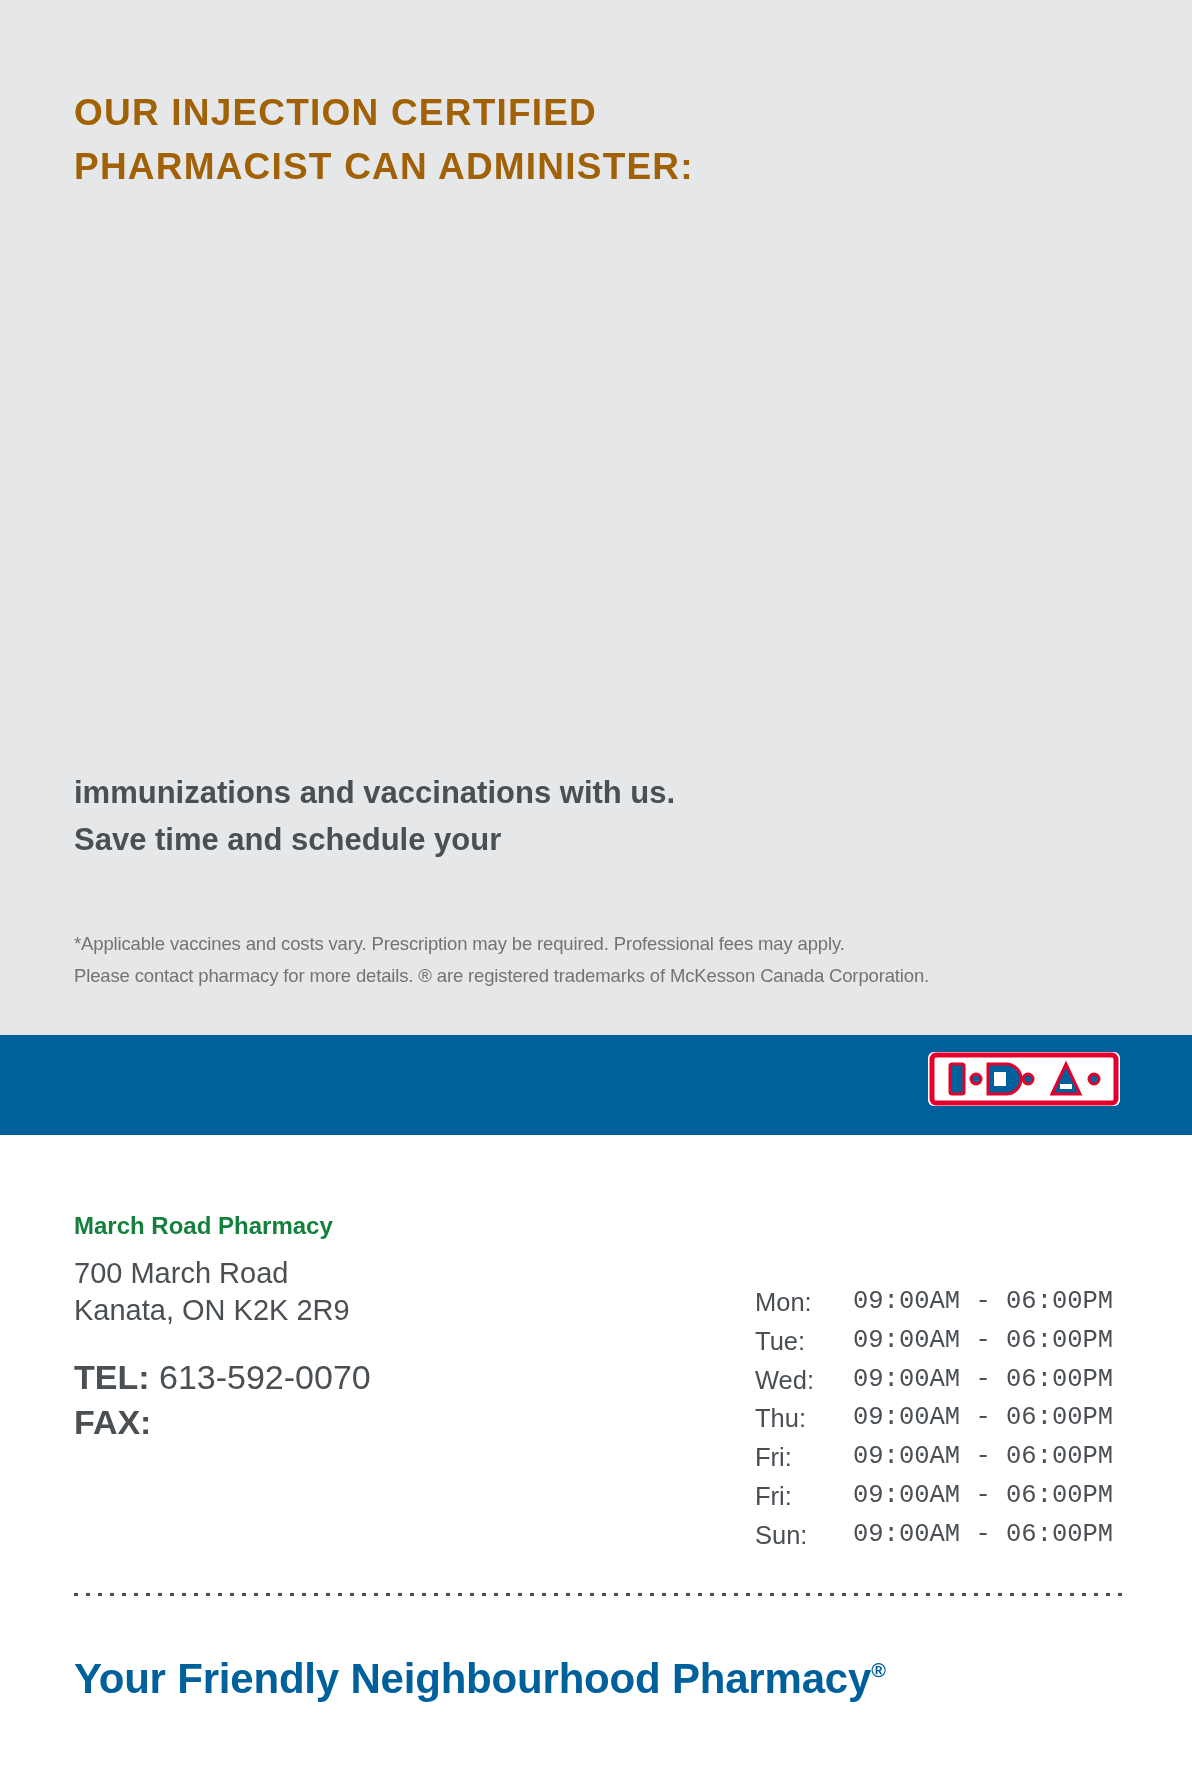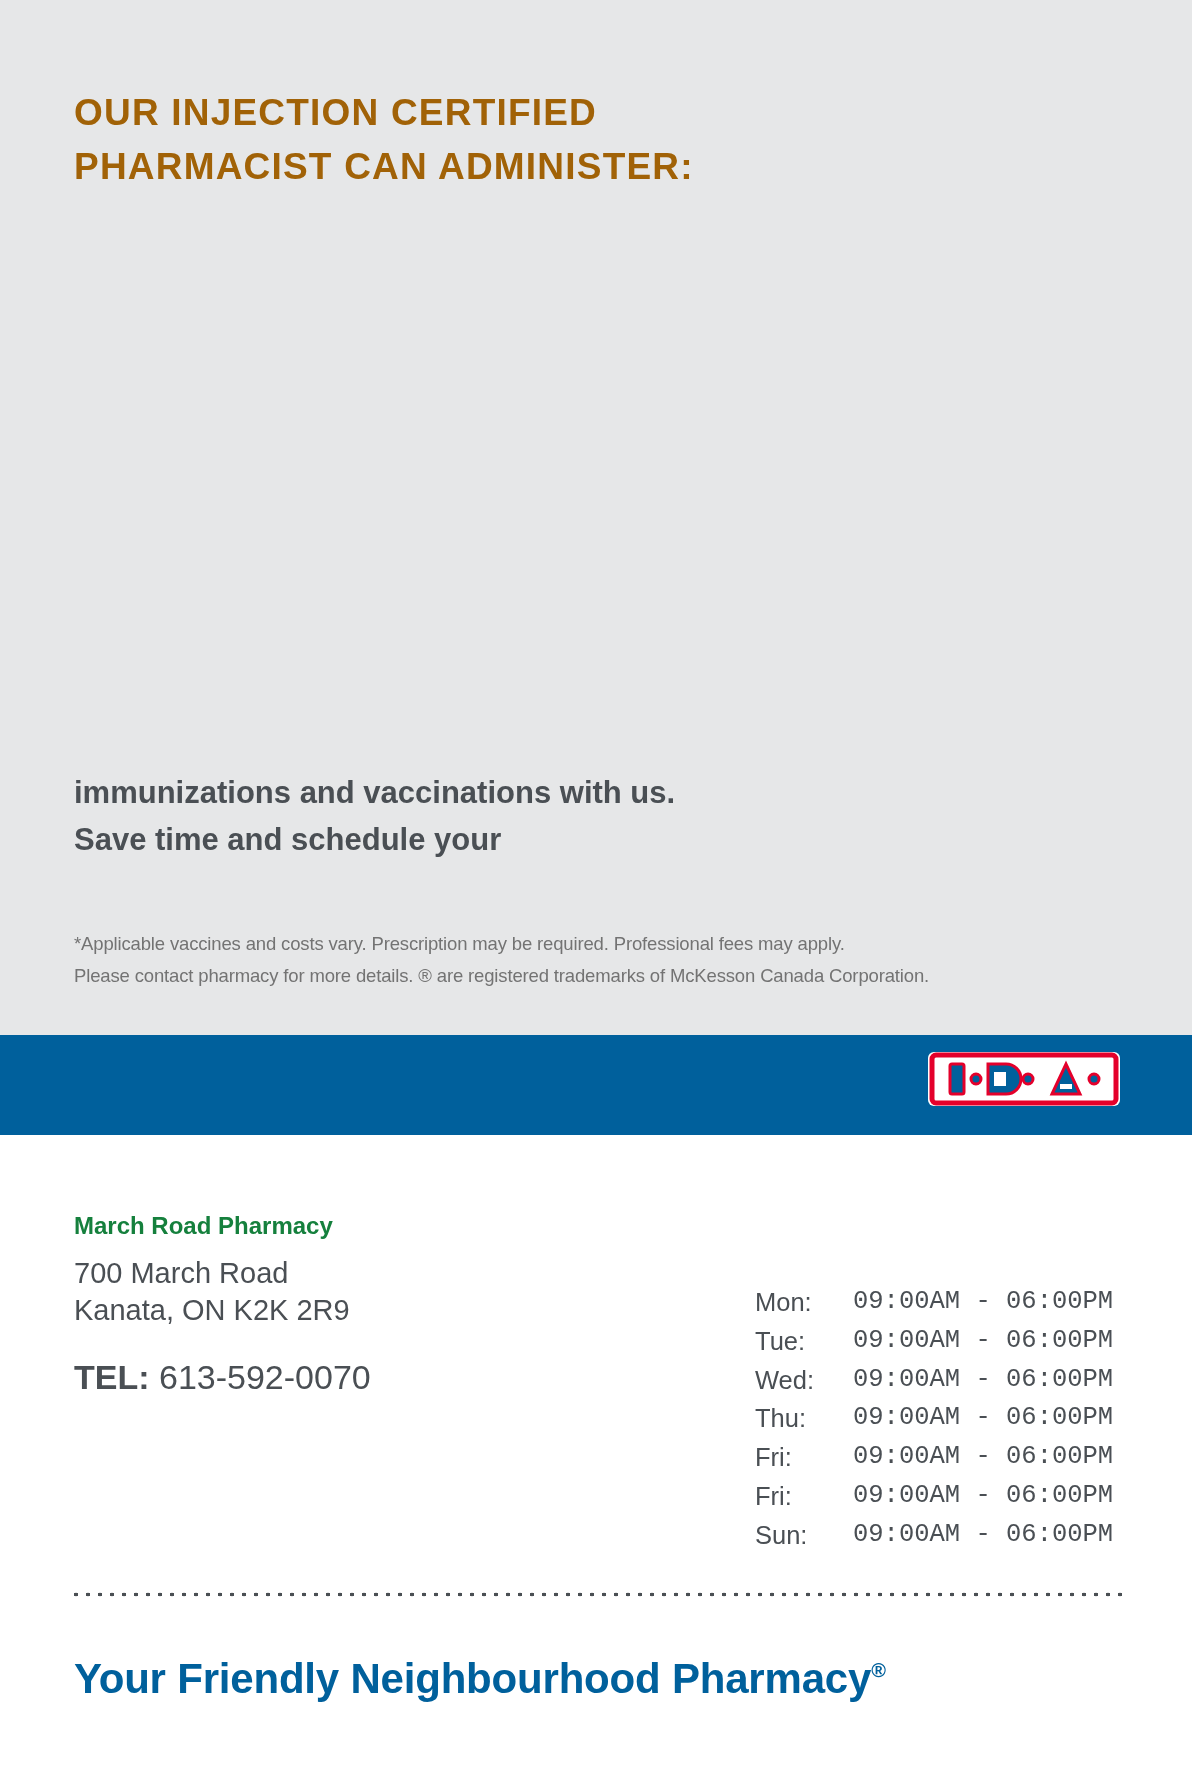--- a/index.html
+++ b/index.html
@@ -223,20 +223,24 @@
   <div class="contact">
     <div class="pharmacy-name">March Road Pharmacy</div>
     <div class="address-line">700 March Road</div>
     <div class="address-line">Kanata, ON K2K 2R9</div>
 
     <div class="phone-block">
       <div class="phone-line">
         <span class="lbl">TEL:</span>
         <span>613-592-0070</span>
       </div>
+      <div class="phone-line">
+        <span class="lbl">FAX:</span>
+        <span></span>
+      </div>
     </div>
   </div>
 
   <div class="hours">
     <div class="hours-row">
       <span class="day">Mon:</span>
       <span class="time">09:00AM - 06:00PM</span>
     </div>
     <div class="hours-row">
       <span class="day">Tue:</span>

